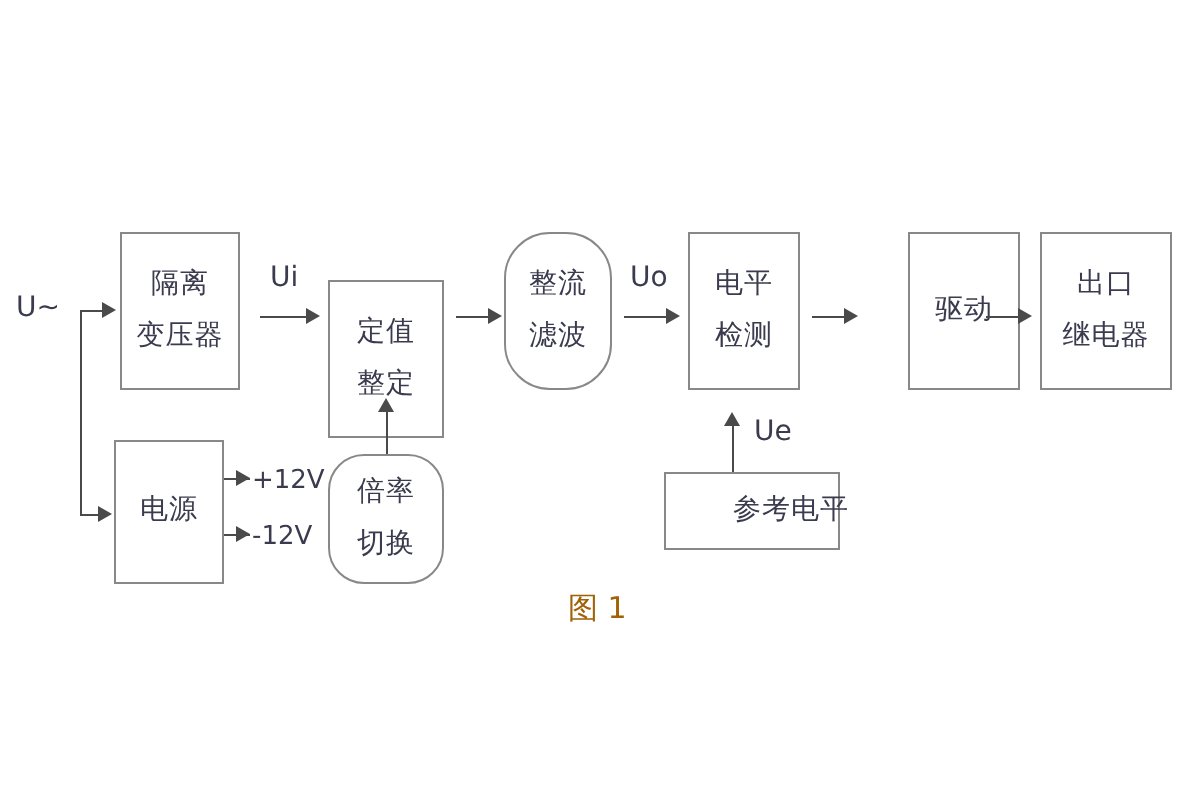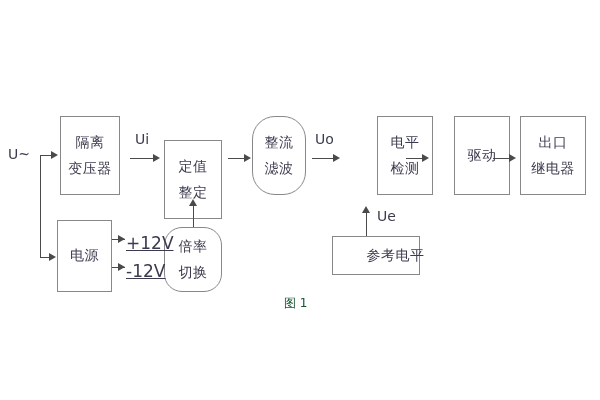--- a/index.html
+++ b/index.html
@@ -33,27 +33,27 @@
   }
   .block .ln { display: block; }
 
   
   .sig {
     position: absolute;
     color: #3b3b4f;
     font-size: 14px;
     white-space: nowrap;
   }
-  .sig.small { font-size: 17px; text-decoration: underline; }
+  .sig.small { font-size: 13px; }
 
   
   .caption {
     position: absolute;
-    color: #14532d;
-    font-size: 12px;
+    color: #a16207;
+    font-size: 15px;
     white-space: nowrap;
   }
 
   
   .line-h {
     position: absolute;
     height: 0;
     border-top: 1.3px solid #4a4a4a;
   }
   .line-v {
@@ -90,21 +90,21 @@
   <div class="block" style="left:164px; top:116px; width:58px; height:79px;margin-top:24px;">
     <span class="ln">定值</span>
     <span class="ln">整定</span>
   </div>
 
   <div class="block" style="left:252px; top:116px; width:54px; height:79px;border-radius:23px;">
     <span class="ln">整流</span>
     <span class="ln">滤波</span>
   </div>
 
-  <div class="block" style="left:344px; top:116px; width:56px; height:79px;margin-left:33px;">
+  <div class="block" style="left:344px; top:116px; width:56px; height:79px;">
     <span class="ln">电平</span>
     <span class="ln">检测</span>
   </div>
 
   <div class="block" style="left:430px; top:116px; width:56px; height:79px;margin-left:24px;">
     <span class="ln">驱动</span>
   </div>
 
   <div class="block" style="left:520px; top:116px; width:66px; height:79px;">
     <span class="ln">出口</span>

